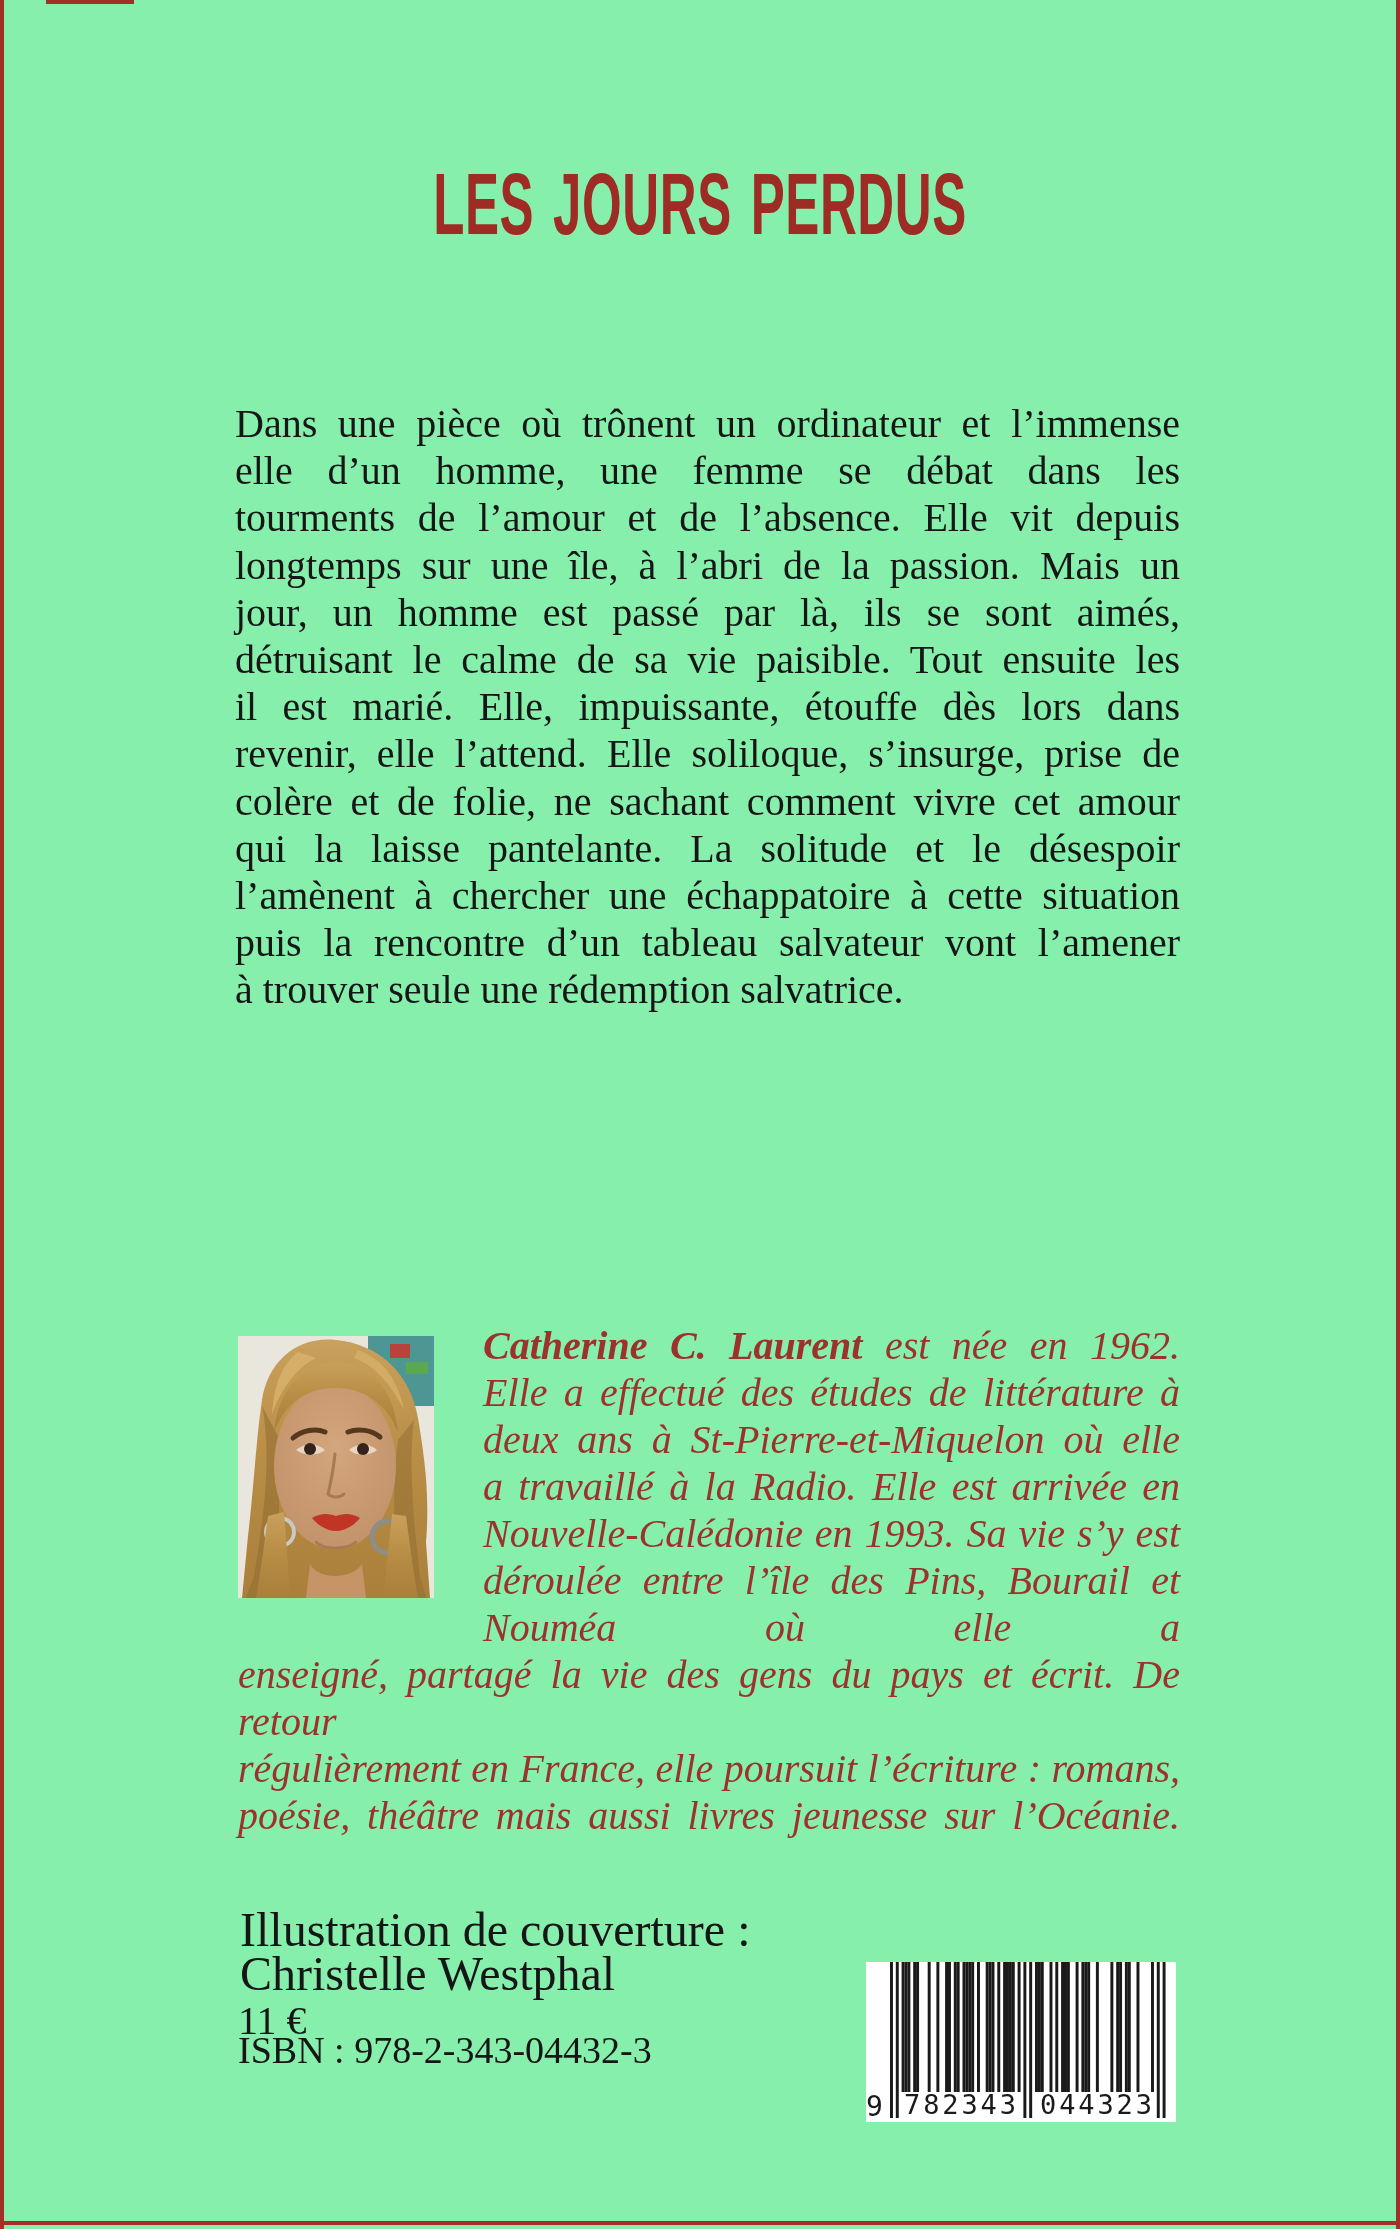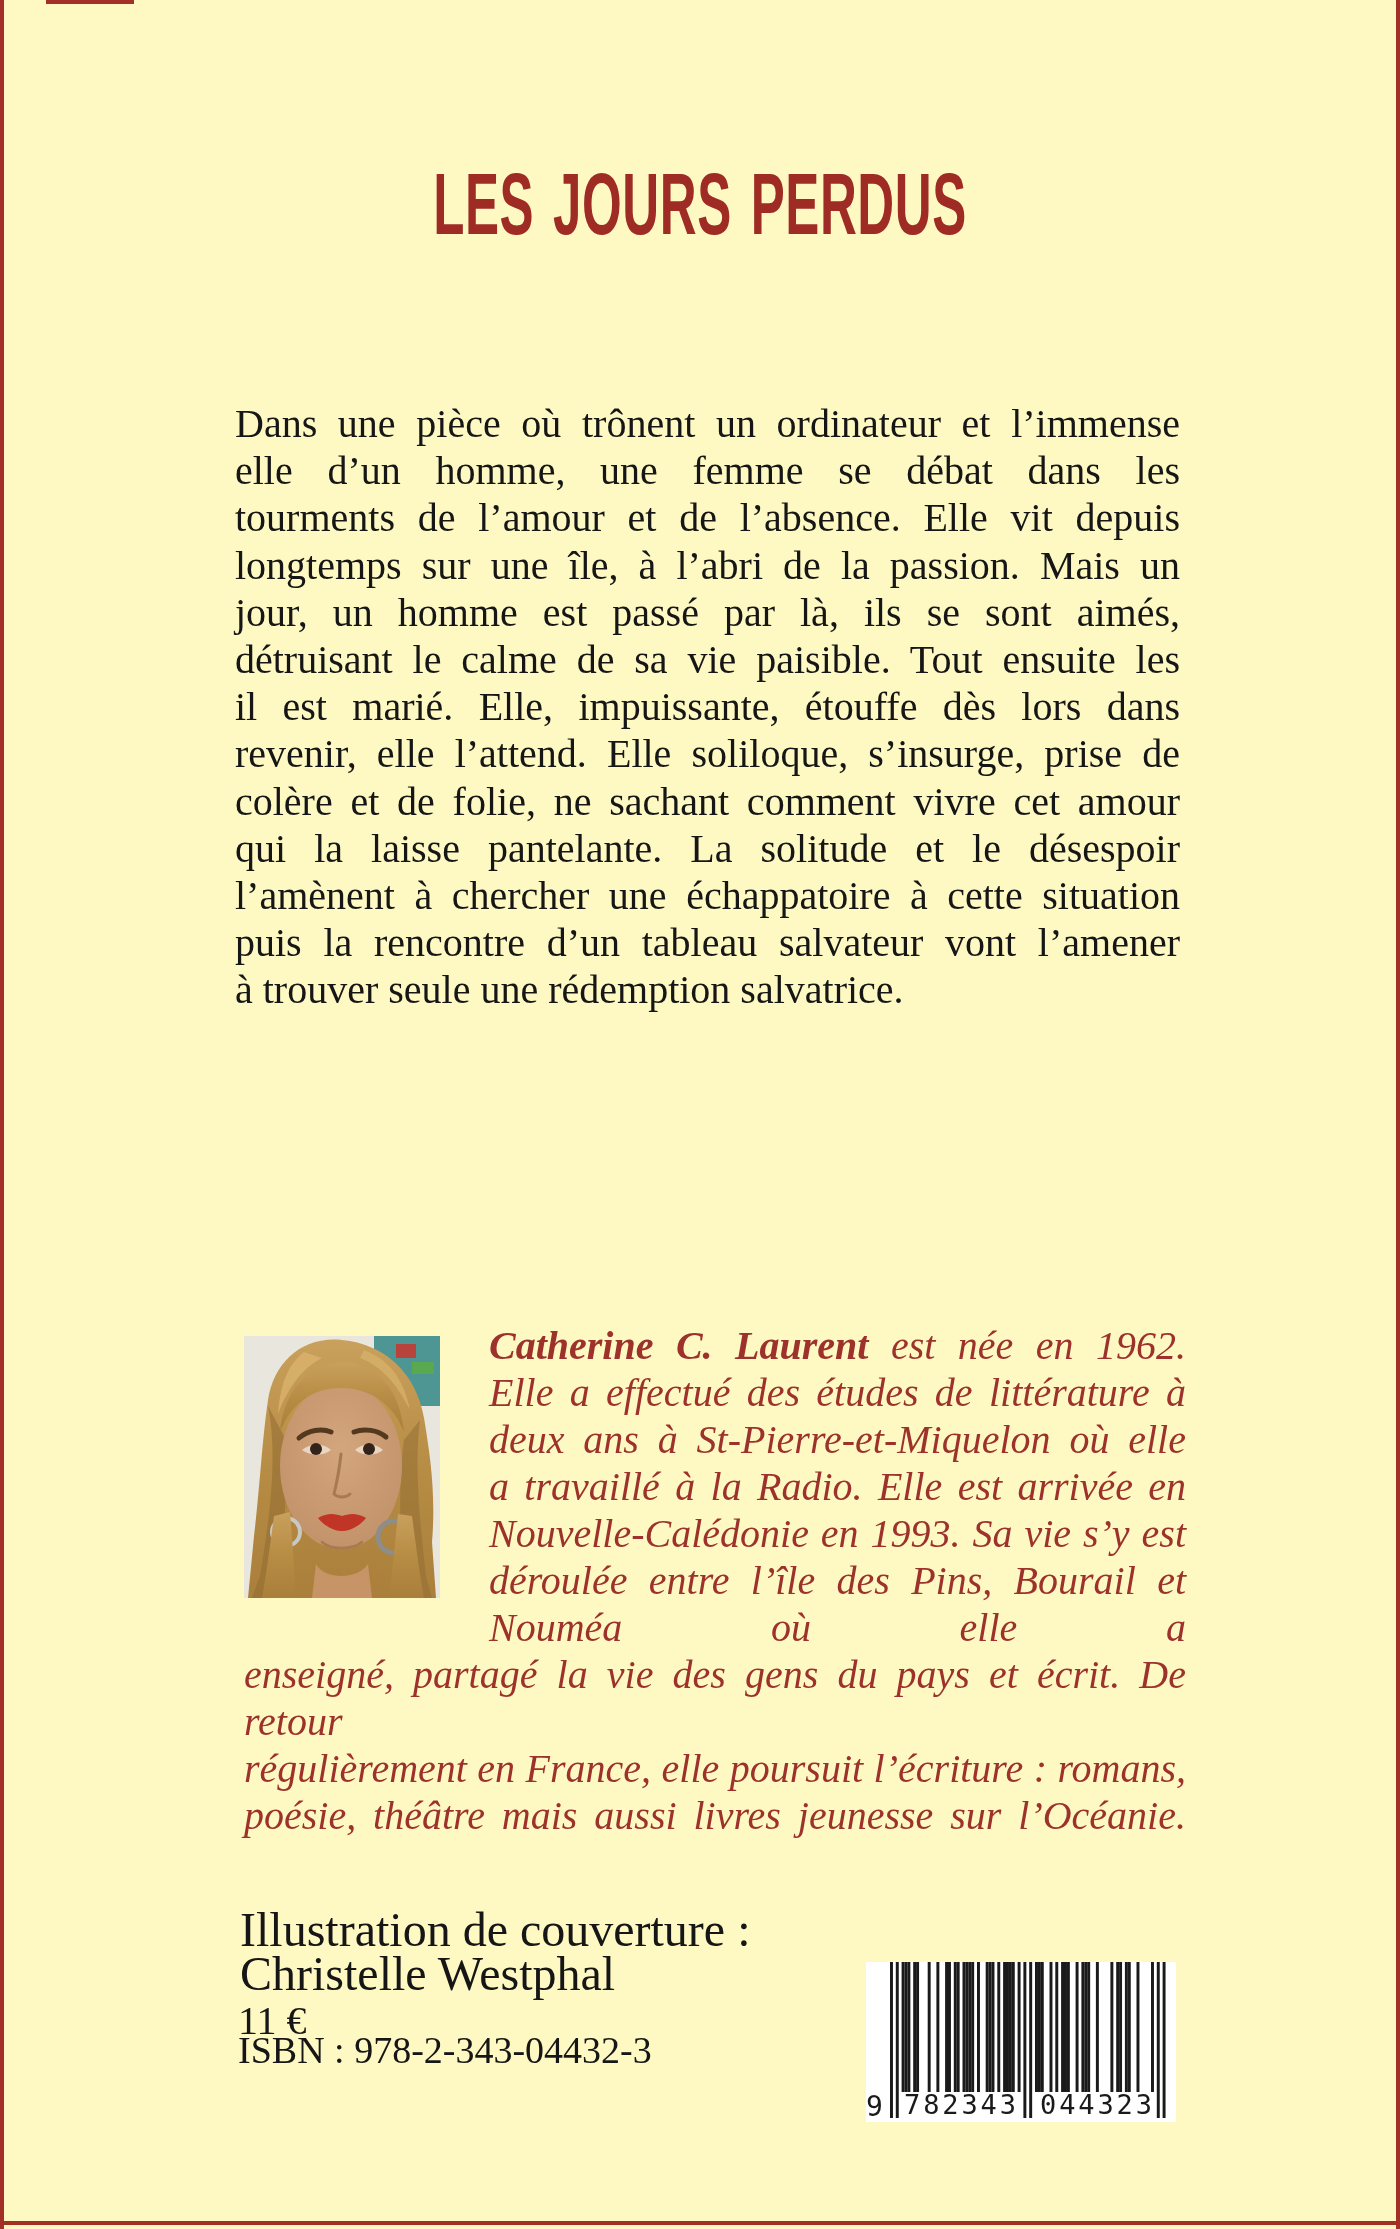--- a/index.html
+++ b/index.html
@@ -1,17 +1,17 @@
 <!DOCTYPE html>
 <html style="--title_red: #9E2B24; --bio_red: #9C322B; --frame_red: #A33027; --text: #161616;"><head>
 <meta charset="utf-8">
 <style>
   html,body{margin:0;padding:0;background:#ffffff;}
   .page{
-    position:relative;width:1400px;height:2229px;background:#fef9c3;
+    position:relative;width:1400px;height:2229px;background:#86efac;
     font-family:"Liberation Serif", serif;color:var(--text,#161616);overflow:hidden;
   }
   
   .frame{position:absolute;background:var(--frame_red,#A33027);}
   .frame-left{left:0;top:0;width:4px;height:2229px;}
   .frame-right{right:0;top:0;width:4px;height:2229px;}
   .frame-bottom{left:0;top:2221px;width:1400px;height:4px;}
   .frame-topdash{left:46px;top:0;width:88px;height:4px;}
 
   
@@ -23,21 +23,21 @@
     white-space:nowrap;
   }
 
   
   .synopsis{position:absolute;left:235px;top:400px;width:945px;font-size:40px;line-height:47.2px;}
   .synopsis .tline{text-align:justify;text-align-last:justify;white-space:normal;}
   .synopsis .tline.last{text-align-last:left;}
 
   
   .bio{position:absolute;left:238px;top:1322px;width:942px;font-size:40px;line-height:47px;
-       font-style:italic;color:var(--bio_red,#9C322B);margin-left:6px;}
+       font-style:italic;color:var(--bio_red,#9C322B);}
   .bio .tline{text-align:justify;text-align-last:justify;}
   .photo{float:left;width:196px;height:262px;margin:14px 49px 8px 0;display:block;}
   .bio-first b{font-weight:700;}
 
   
   .credits{position:absolute;left:240px;top:1908px;font-size:48px;line-height:44px;}
   .isbn{position:absolute;left:238px;top:2028px;font-size:38px;line-height:44px;}
   .price{position:absolute;left:238px;top:1999px;font-size:40px;line-height:44px;}
 
   

